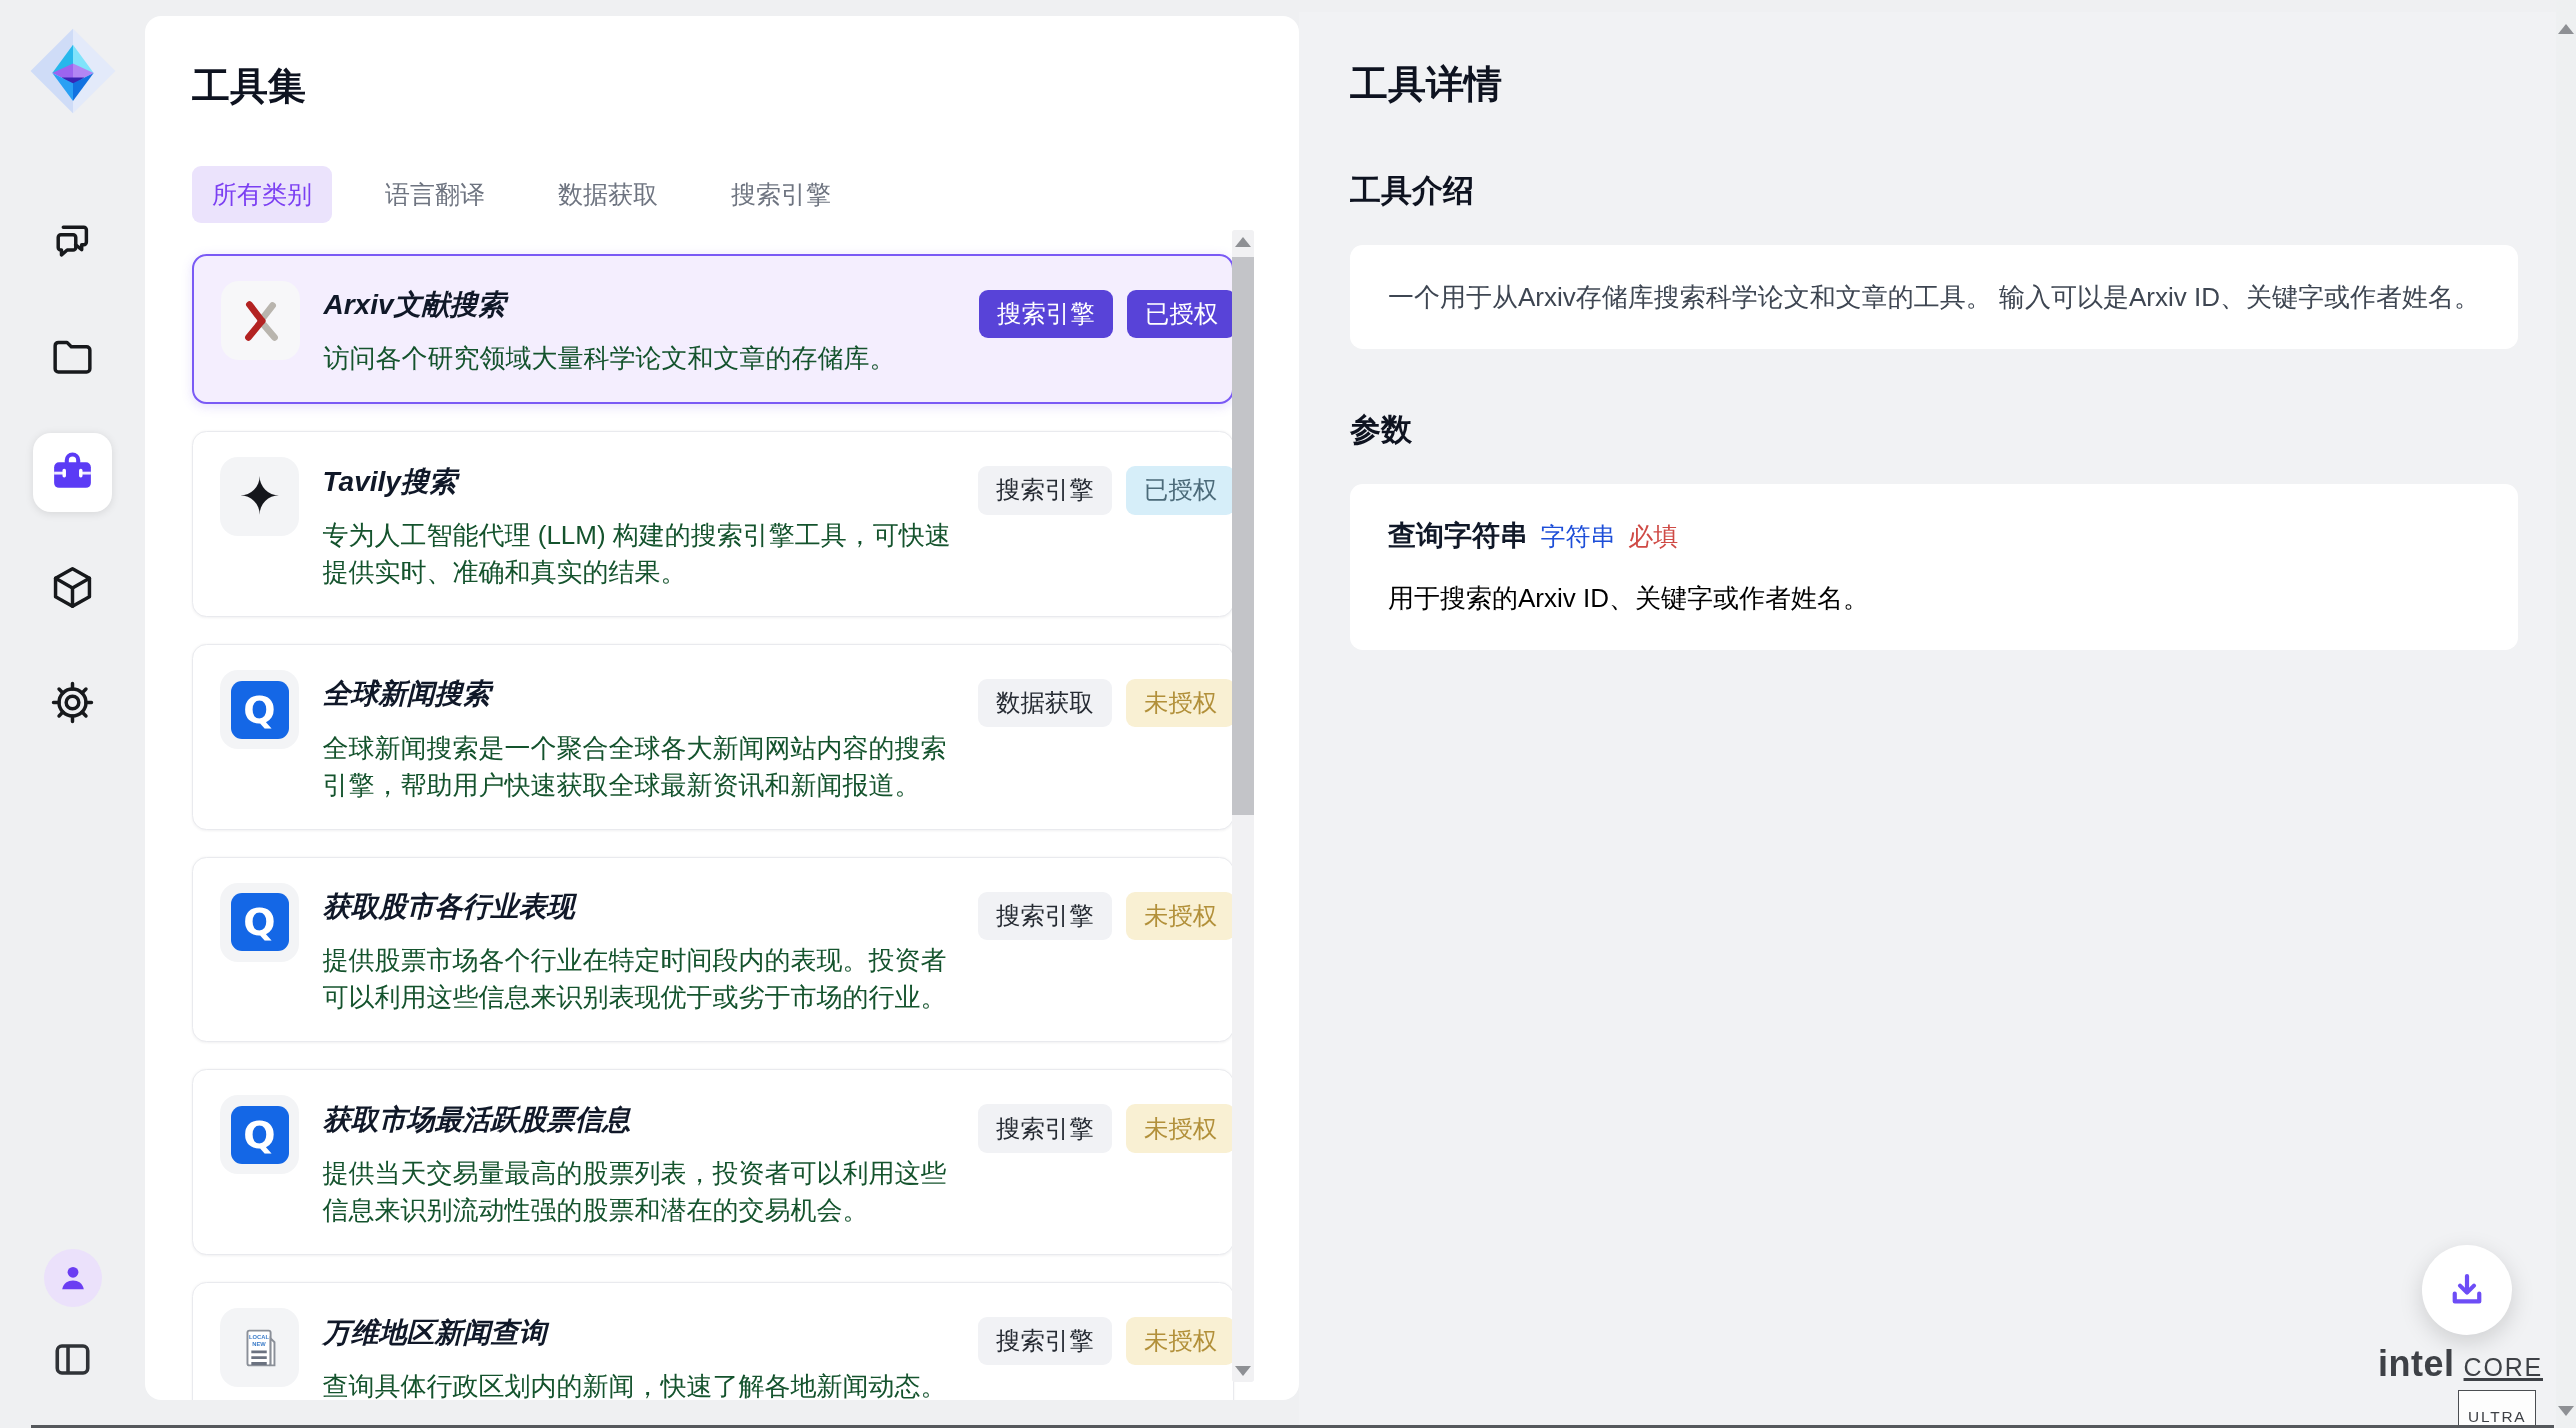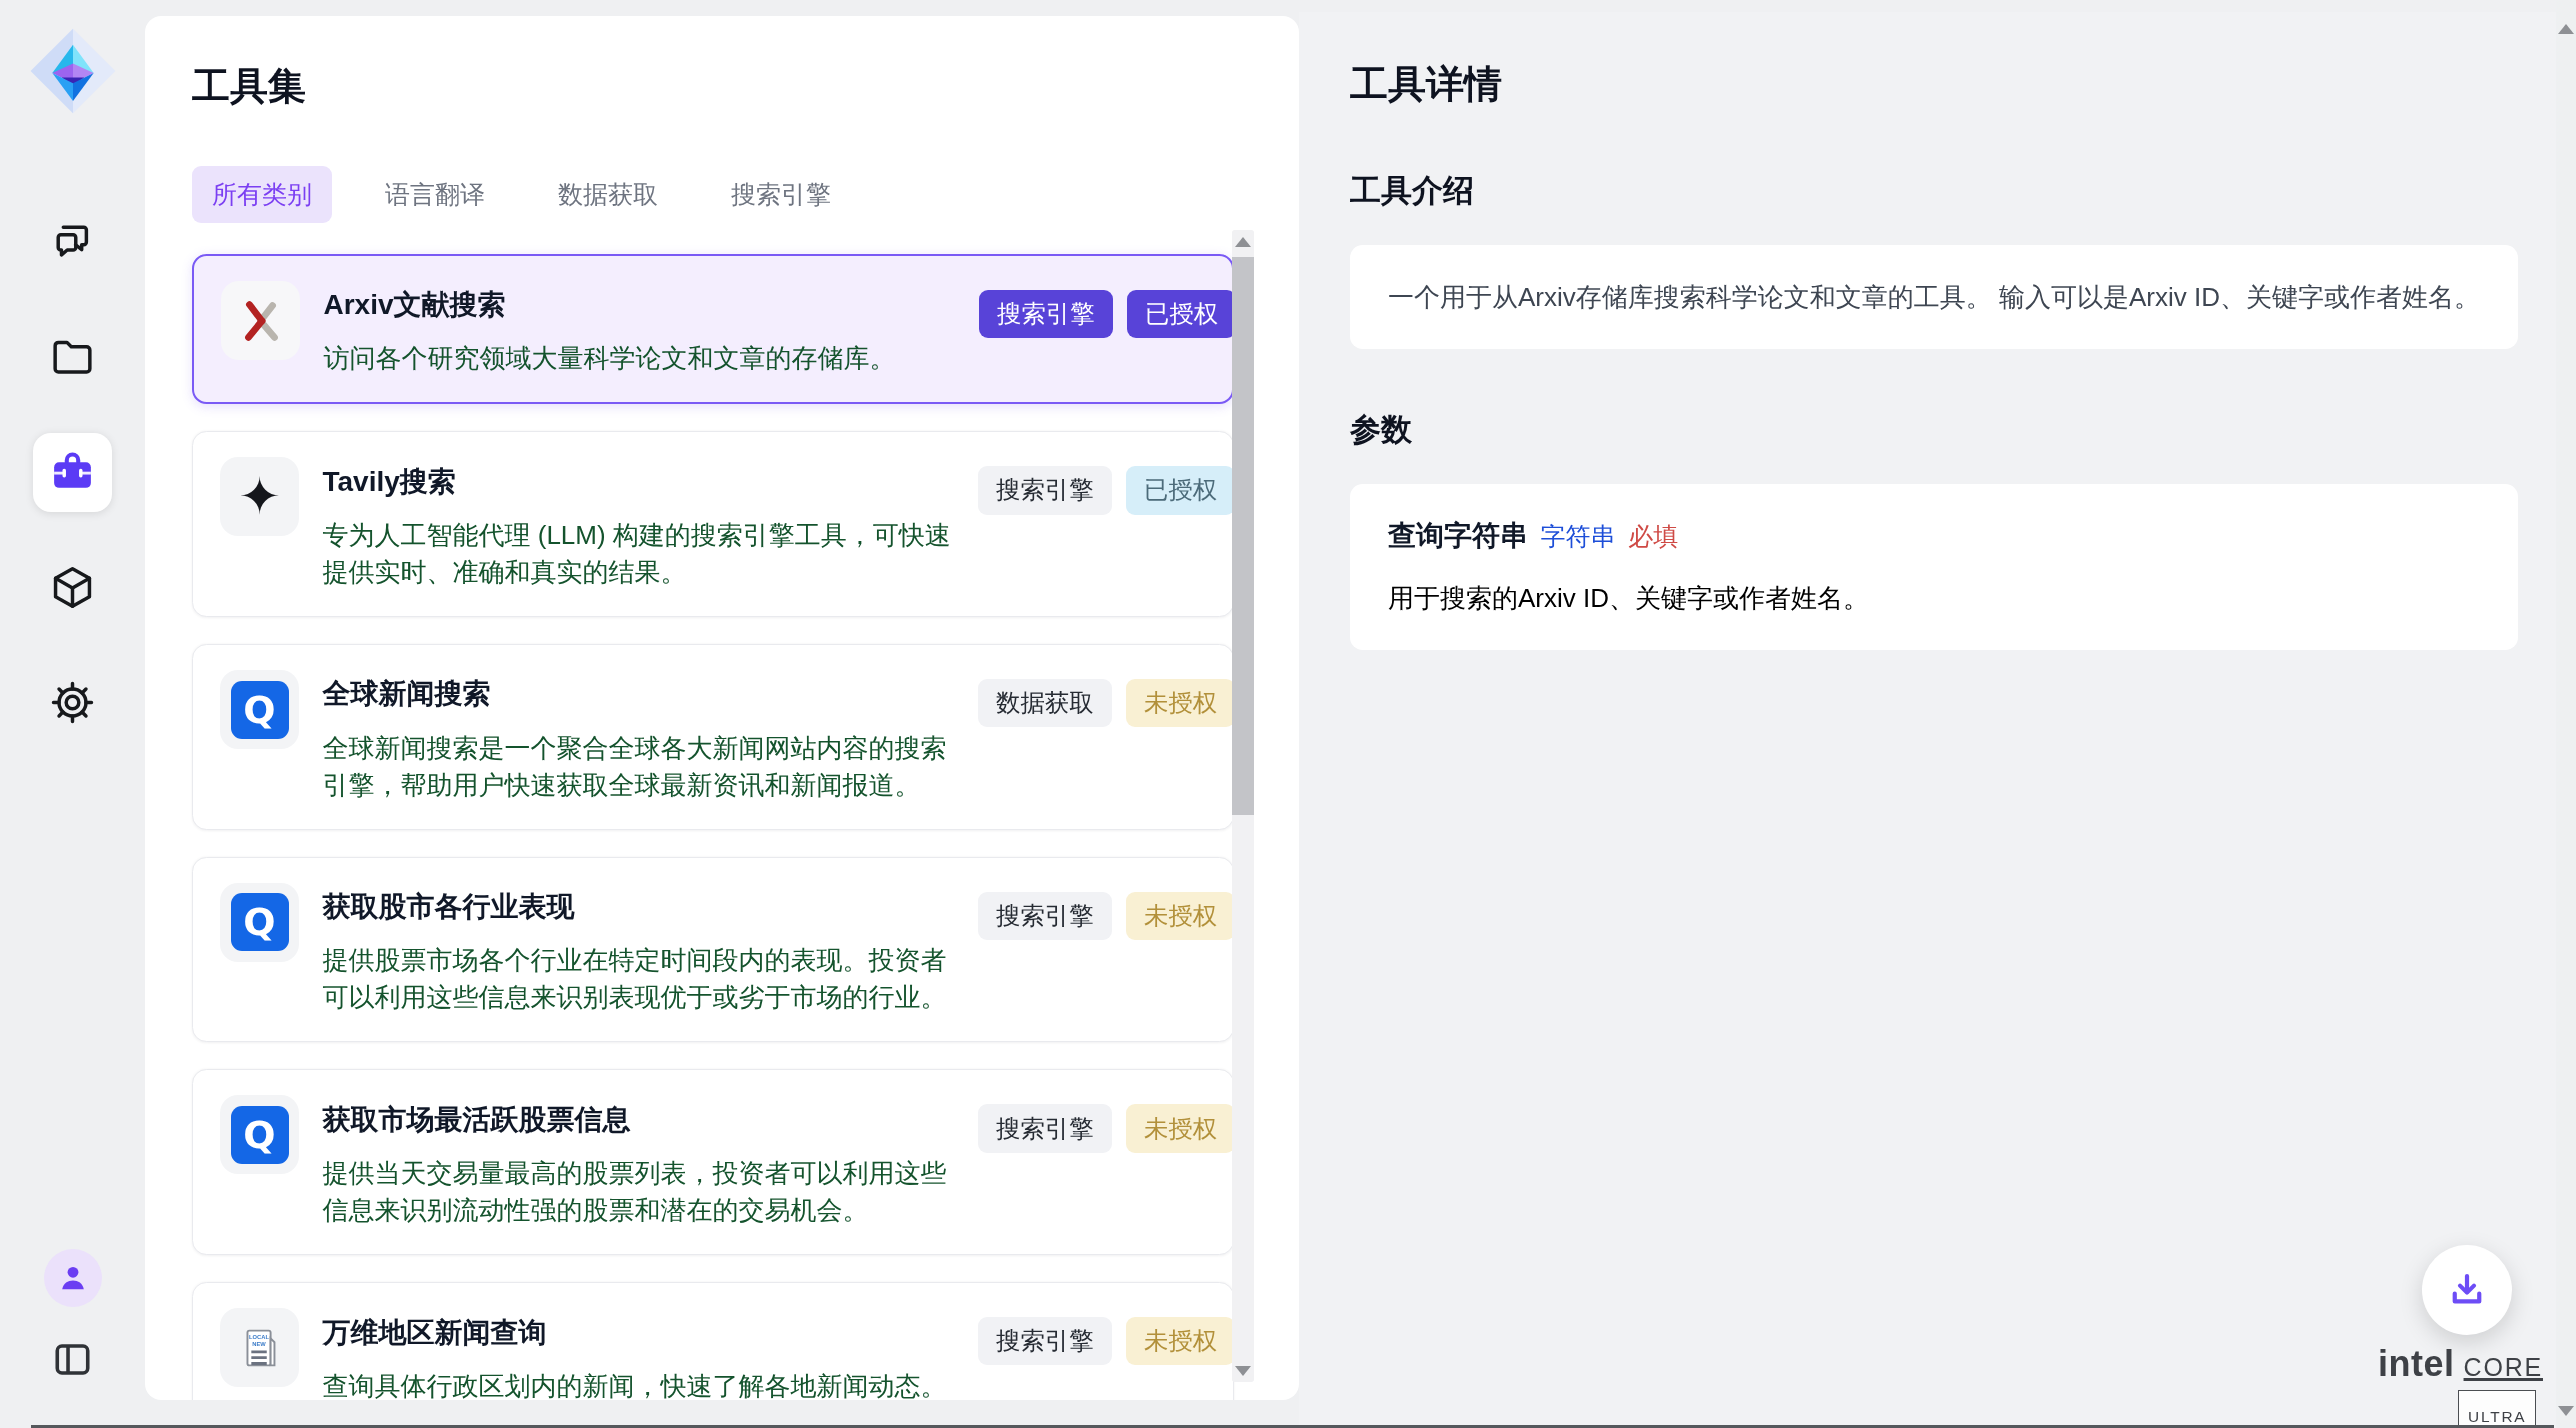--- a/index.html
+++ b/index.html
@@ -38,21 +38,21 @@
     background:#fff; box-shadow:0 0.9px 2.7px rgba(16,24,40,.06); cursor:pointer; }
   .card.selected { border:2.7px solid #7a5af5; background:#f4eefe; box-shadow:0 2.7px 11px rgba(122,90,245,.18); }
   .tool-icon { width:79px; height:79px; border-radius:18px; background:#f3f4f6; flex:none;
     display:flex; align-items:center; justify-content:center; overflow:hidden; }
   .card.selected .tool-icon { background:#f7f7f9; }
   .tool-icon svg { width:54px; height:54px; }
   .q-box { width:58px; height:58px; border-radius:11px; background:#1467e6; display:flex; align-items:center; justify-content:center; }
   .q-box span { color:#fff; font-size:38px; font-weight:700; font-family:"DejaVu Sans", sans-serif; }
   .star-glyph { font-size:51px; color:#15171c; line-height:1; }
   .card-main { width:632px; flex:none; }
-  .card-title { font-size:28px; font-weight:700; color:#101828; margin:5.4px 0 16.3px; }
+  .card-title { font-size:28px; font-weight:700; color:#101828; margin:5.4px 0 16.3px;font-style:italic; }
   .card-desc { font-size:26px; color:#14532d; line-height:37px; }
   .badges { margin-left:auto; display:flex; gap:14.5px; align-items:flex-start; padding-top:9px; }
   .badge { font-size:24.4px; padding:8.1px 18px; border-radius:9px; white-space:nowrap; }
   .badge.cat { background:#f1f2f5; color:#262b33; }
   .badge.auth { background:#d6eef9; color:#4c6b7a; }
   .badge.unauth { background:#f9f0d3; color:#b2903a; }
   .card.selected .badge { background:#5843d8; color:#ffffff; }
 
   
   .list-scrollbar { position:absolute; top:214px; bottom:18px; left:1087px; width:22px; background:#f1f1f3; border-radius:2.7px; }

